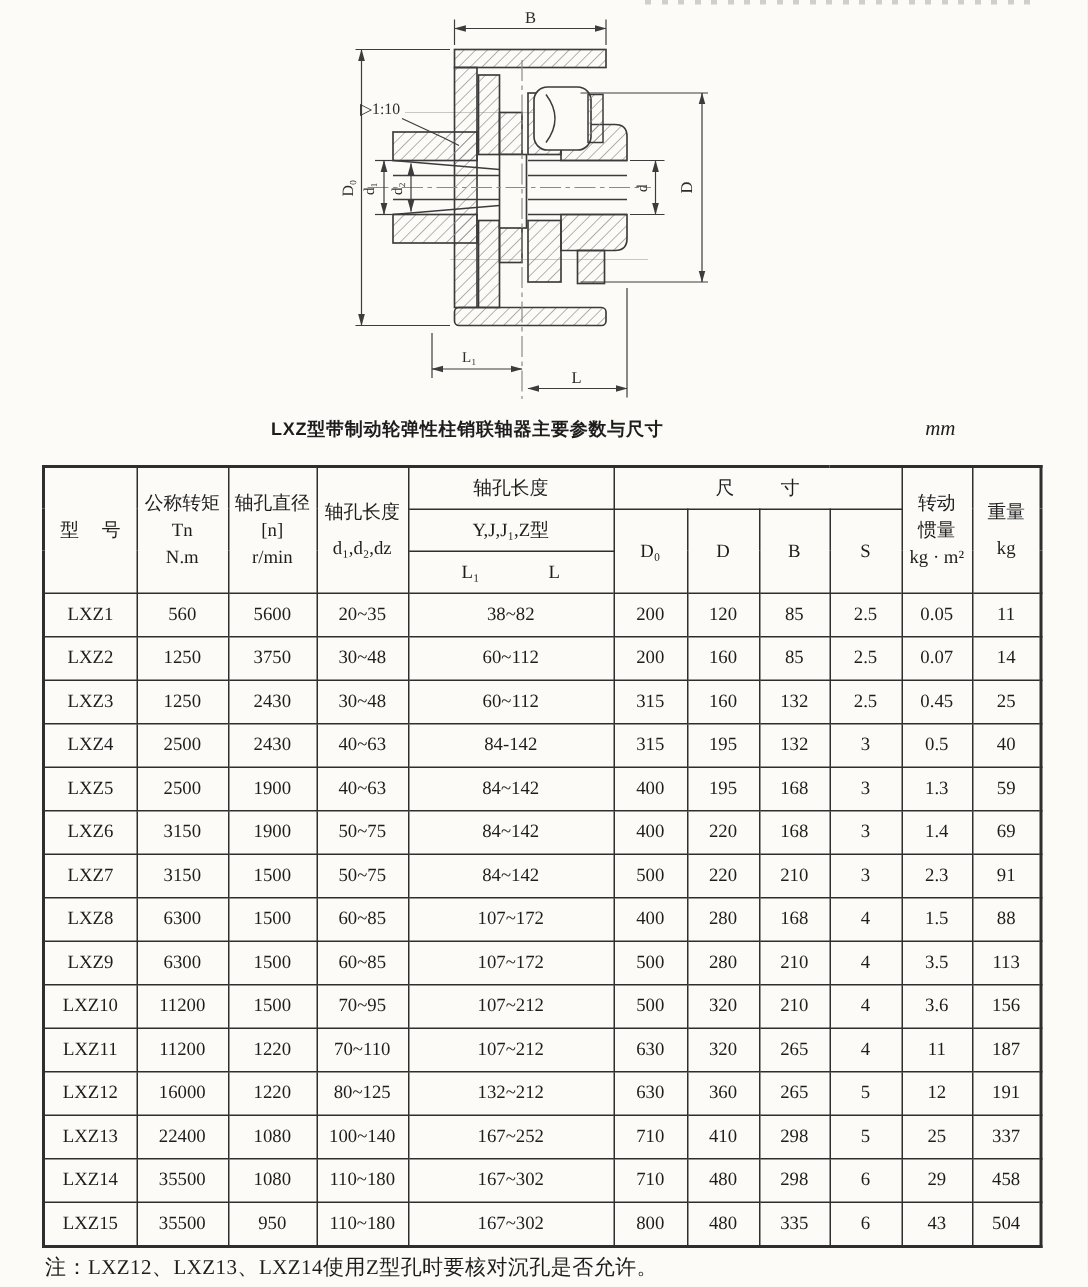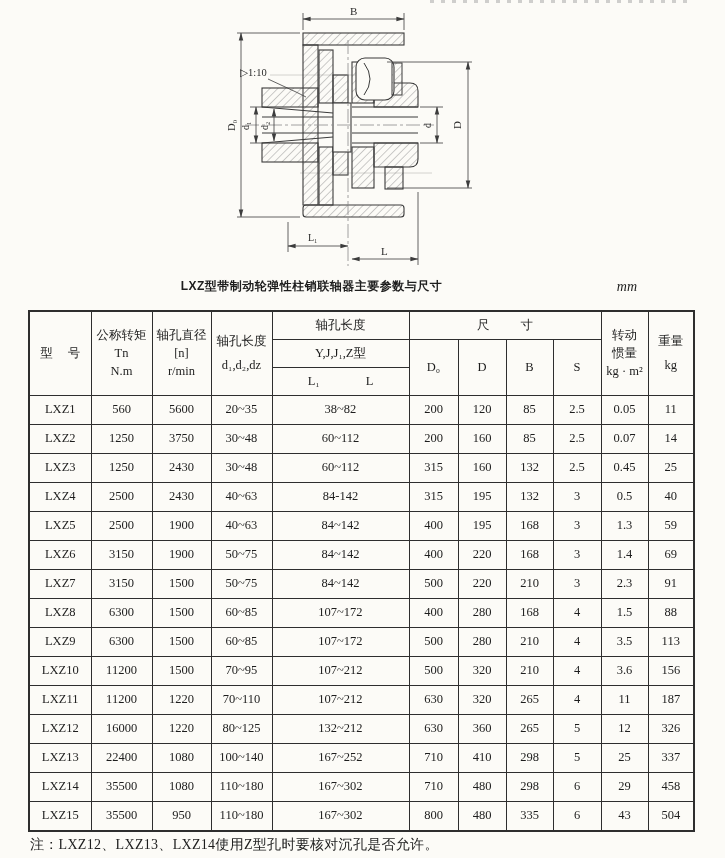--- a/index.html
+++ b/index.html
@@ -370,21 +370,21 @@
           <td>LXZ12</td>
           <td>16000</td>
           <td>1220</td>
           <td>80~125</td>
           <td>132~212</td>
           <td>630</td>
           <td>360</td>
           <td>265</td>
           <td>5</td>
           <td>12</td>
-          <td>326</td>
+          <td>191</td>
         </tr>
         <tr>
           <td>LXZ13</td>
           <td>22400</td>
           <td>1080</td>
           <td>100~140</td>
           <td>167~252</td>
           <td>710</td>
           <td>410</td>
           <td>298</td>

